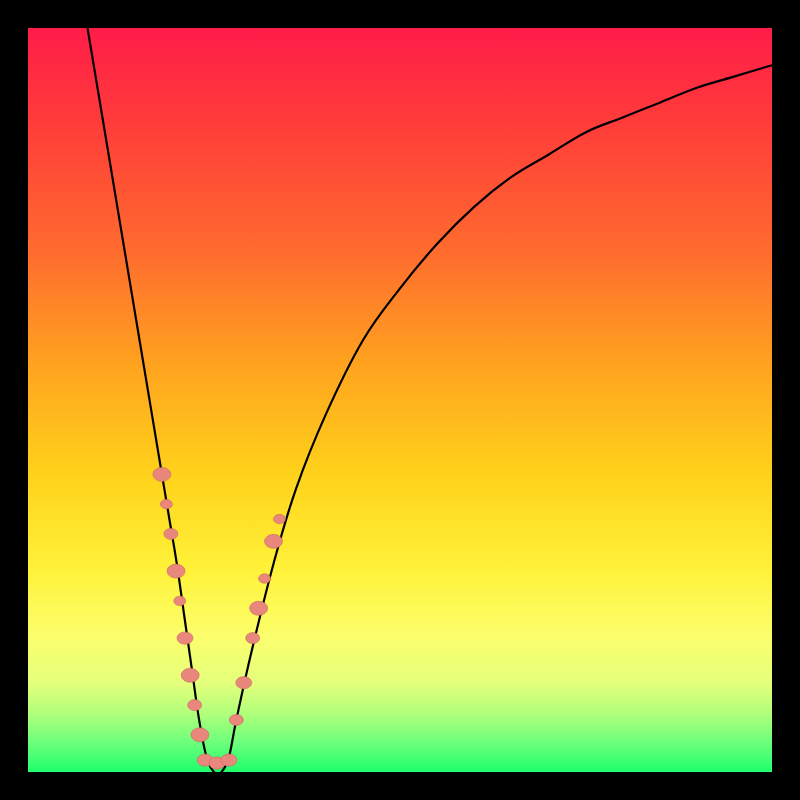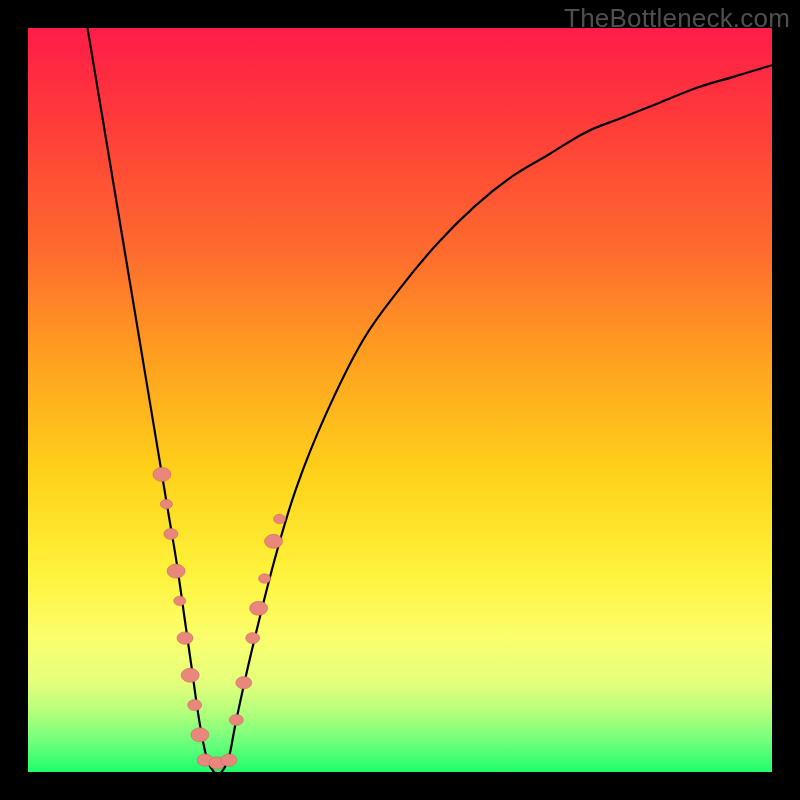--- a/index.html
+++ b/index.html
@@ -57,21 +57,20 @@
     left: 0;
     top: 0;
     width: 744px;
     height: 744px;
   }
 </style>
 </head>
 <body>
 
 <div class="frame">
-  <div class="watermark">TheBottleneck.com</div>
   <div class="plot">
     <svg class="curve" viewBox="0 0 744 744" preserveAspectRatio="none">
       <path id="curve-path" fill="none" stroke="#000000" stroke-width="2.2" d="M 59.52 0.00 C 62.20 16.07, 69.04 57.14, 74.40 89.28 C 79.76 121.42, 83.92 146.42, 89.28 178.56 C 94.64 210.70, 98.80 235.70, 104.16 267.84 C 109.52 299.98, 113.68 324.98, 119.04 357.12 C 124.40 389.26, 129.90 422.29, 133.92 446.40 C 137.94 470.51, 138.68 474.97, 141.36 491.04 C 144.04 507.11, 146.12 518.27, 148.80 535.68 C 151.48 553.09, 153.56 569.01, 156.24 587.76 C 158.92 606.51, 161.00 621.09, 163.68 639.84 C 166.36 658.59, 168.44 675.85, 171.12 691.92 C 173.80 707.99, 175.88 719.75, 178.56 729.12 C 181.24 738.49, 183.32 741.32, 186.00 744.00 C 188.68 746.68, 190.76 746.68, 193.44 744.00 C 196.12 741.32, 198.20 738.49, 200.88 729.12 C 203.56 719.75, 204.30 710.67, 208.32 691.92 C 212.34 673.17, 216.50 653.08, 223.20 624.96 C 229.90 596.84, 237.48 565.14, 245.52 535.68 C 253.56 506.22, 258.47 488.06, 267.84 461.28 C 277.21 434.50, 285.55 413.66, 297.60 386.88 C 309.65 360.10, 321.41 335.25, 334.80 312.48 C 348.19 289.71, 358.61 277.81, 372.00 260.40 C 385.39 242.99, 395.81 230.49, 409.20 215.76 C 422.59 201.03, 433.01 190.61, 446.40 178.56 C 459.79 166.51, 470.21 158.17, 483.60 148.80 C 496.99 139.43, 507.41 134.52, 520.80 126.48 C 534.19 118.44, 544.61 110.86, 558.00 104.16 C 571.39 97.46, 581.81 94.64, 595.20 89.28 C 608.59 83.92, 619.01 79.76, 632.40 74.40 C 645.79 69.04, 656.21 64.21, 669.60 59.52 C 682.99 54.83, 693.41 52.38, 706.80 48.36 C 720.19 44.34, 737.30 39.21, 744.00 37.20"></path>
       <g id="markers">
           <ellipse cx="133.92" cy="446.40" rx="9.0" ry="7.0" fill="#e9877d" stroke="#c96a60" stroke-width="0.6"></ellipse>
           <ellipse cx="138.38" cy="476.16" rx="6.0" ry="4.7" fill="#e9877d" stroke="#c96a60" stroke-width="0.6"></ellipse>
           <ellipse cx="142.85" cy="505.92" rx="7.0" ry="5.5" fill="#e9877d" stroke="#c96a60" stroke-width="0.6"></ellipse>
           <ellipse cx="148.06" cy="543.12" rx="9.0" ry="7.0" fill="#e9877d" stroke="#c96a60" stroke-width="0.6"></ellipse>
           <ellipse cx="151.78" cy="572.88" rx="6.0" ry="4.7" fill="#e9877d" stroke="#c96a60" stroke-width="0.6"></ellipse>
           <ellipse cx="156.98" cy="610.08" rx="8.0" ry="6.2" fill="#e9877d" stroke="#c96a60" stroke-width="0.6"></ellipse>

